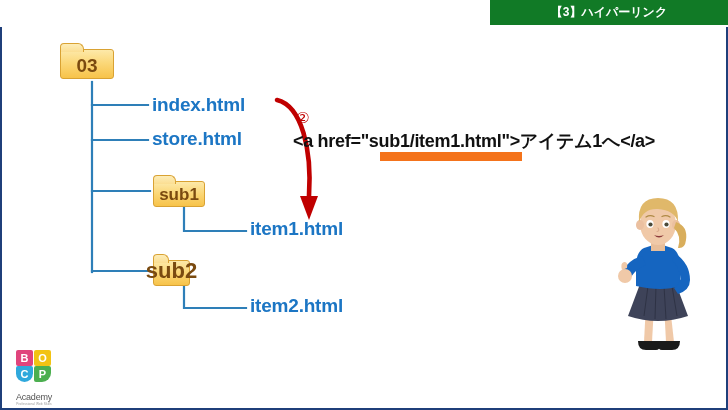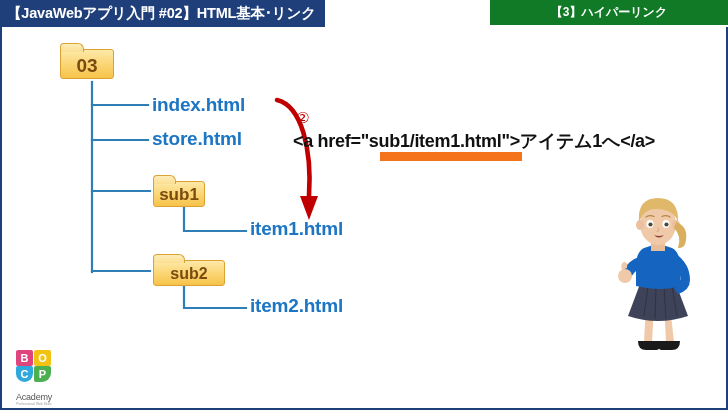--- a/index.html
+++ b/index.html
@@ -98,21 +98,21 @@
     box-sizing: border-box;
   }
   .folder-label {
     position: relative;
     z-index: 2;
     line-height: 1;
   }
 
   #folder-03 { left: 60px; top: 49px; width: 54px; height: 30px; font-size: 19px; }
   #folder-sub1 { left: 153px; top: 181px; width: 52px; height: 26px; font-size: 17px; }
-  #folder-sub2 { left: 153px; top: 260px; width: 72px; height: 26px; font-size: 16px; }
+  #folder-sub2 { left: 153px; top: 260px; width: 37px; height: 26px; font-size: 22px; }
 
   
   .file-label {
     position: absolute;
     color: #1C76C4;
     font-weight: bold;
     font-size: 19px;
     white-space: nowrap;
     letter-spacing: -0.2px;
   }
@@ -202,23 +202,20 @@
     top: 196px;
     width: 120px;
     height: 170px;
   }
 </style>
 </head>
 <body>
 
 <div id="slide">
 
-  <div class="title-bar">
-    <span>【JavaWebアプリ入門 #02】HTML基本･リンク</span>
-  </div>
 
   <div class="section-banner">
     <span>【3】ハイパーリンク</span>
   </div>
 
   <div class="content-frame"></div>
 
   <svg class="canvas" viewBox="0 0 728 410">
     <g stroke="#2E7FB8" stroke-width="2.2" fill="none" stroke-linecap="square">
 

